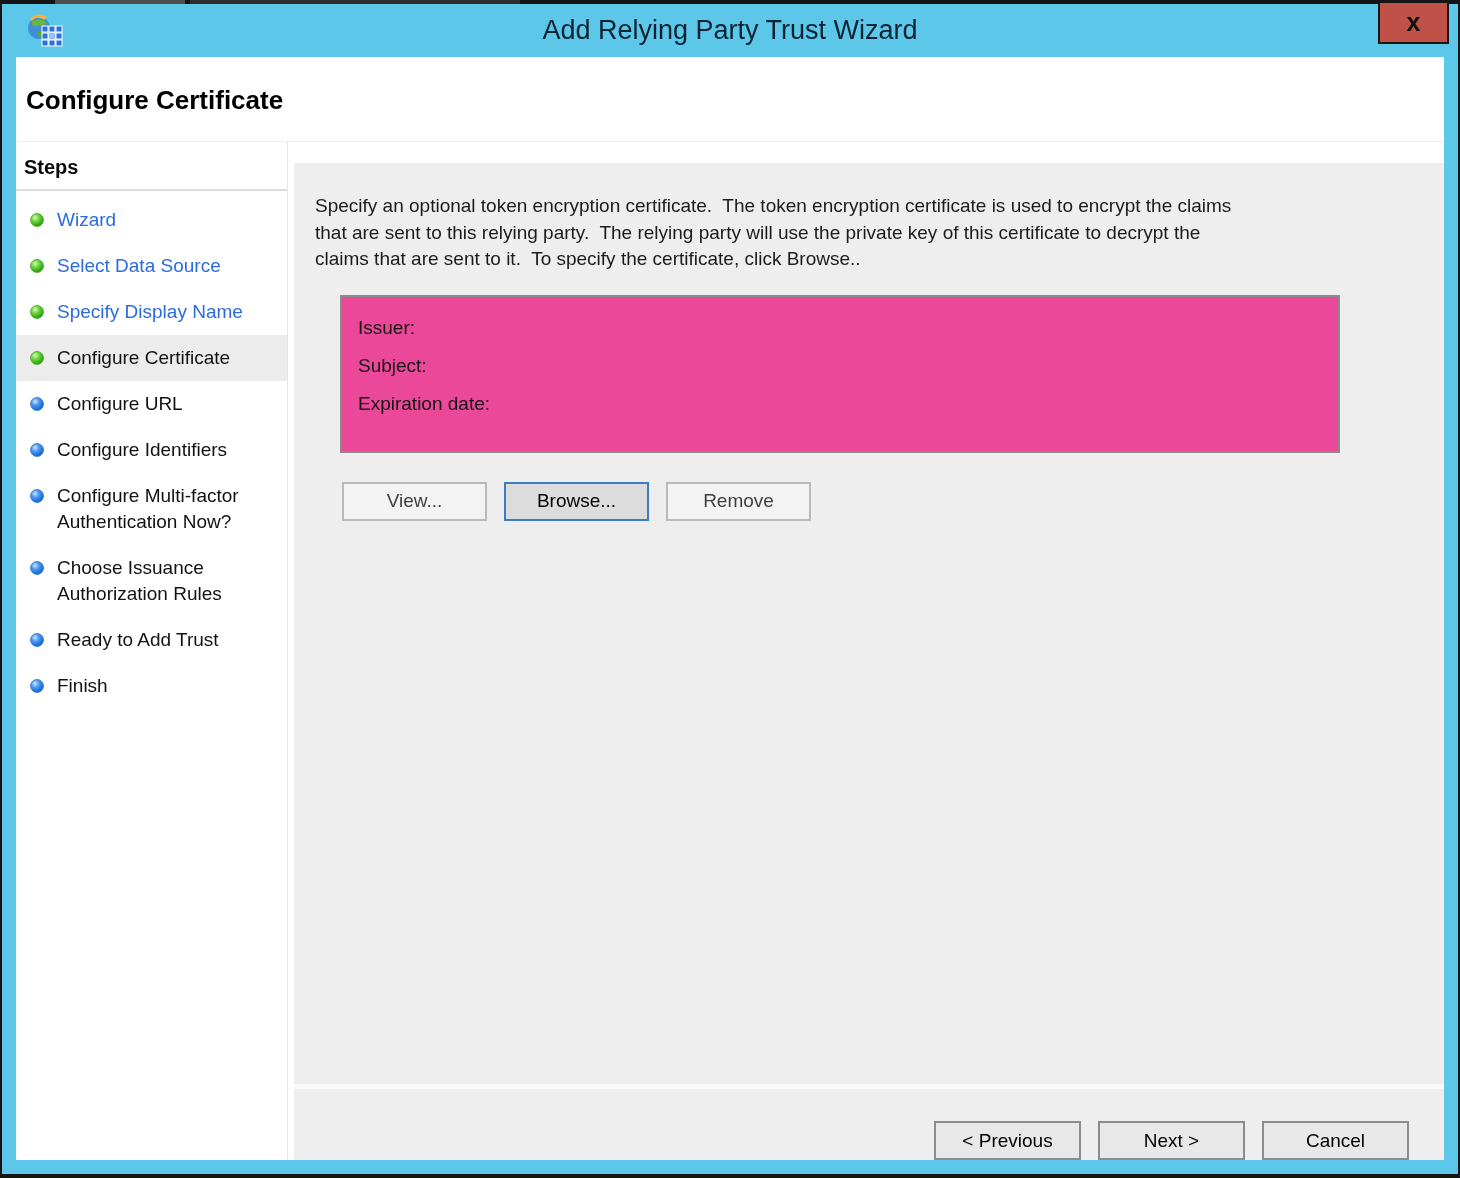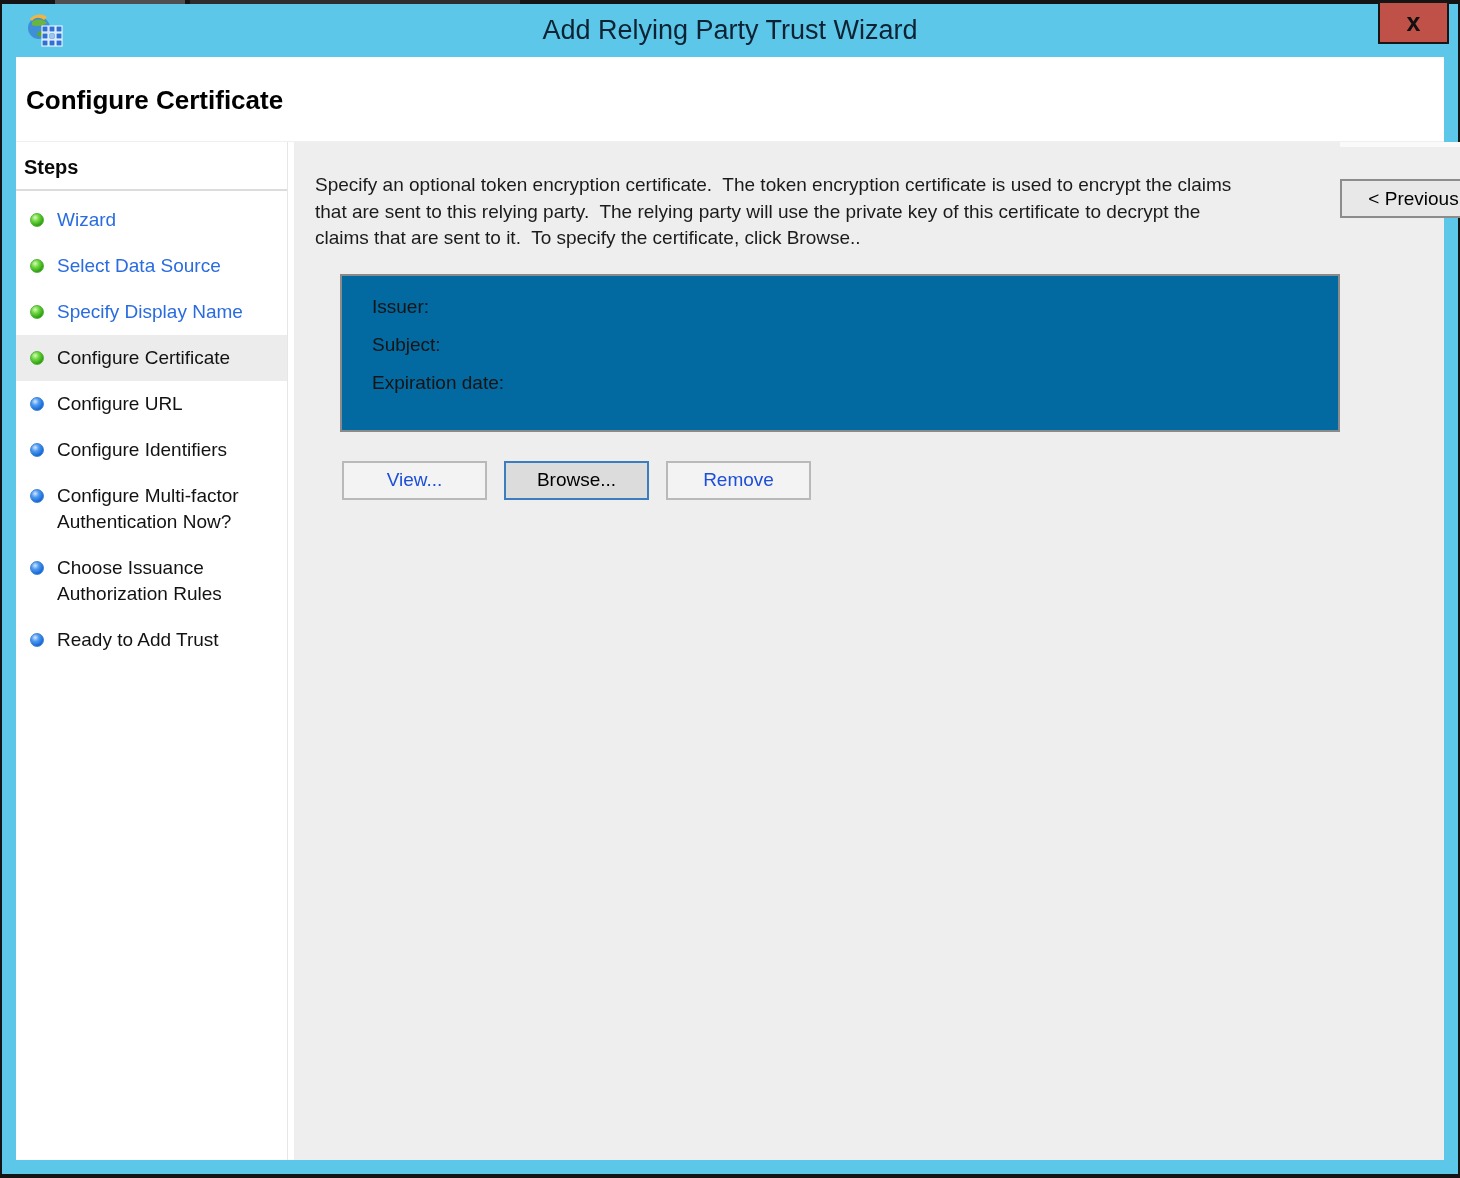--- a/index.html
+++ b/index.html
@@ -48,39 +48,39 @@
   .steps-list { list-style:none; margin:6px 0 0 0; padding:0; }
   .step { display:flex; align-items:flex-start; gap:13px; padding:10px 8px 10px 14px; font-size:19px; line-height:26px; color:#121212; }
   .step .bullet { width:14px; height:14px; border-radius:50%; margin-top:6px; flex:none; }
   .bullet.green { background: radial-gradient(circle at 35% 30%, #d9f8c4 0%, #6fd93f 32%, #2ea012 72%, #1c7a08 100%); border:1px solid #54b237; }
   .bullet.blue  { background: radial-gradient(circle at 35% 30%, #d2e7ff 0%, #4f9bf0 32%, #1668d6 72%, #0c4fae 100%); border:1px solid #3c83d8; }
   .step.completed .step-label { color:#2a6ce0; }
   .step.current { background:#ececec; }
   .step-label { max-width:232px; }
 
   
-  .main-col { flex:1; background:#efeeee; border-left:6px solid #ffffff; display:flex; min-width:0; }
+  .main-col { flex:1; background:#efeeee; border-left:6px solid #ffffff; display:flex; flex-direction:column; min-width:0;margin-top:21px; }
   .main-content { flex:1; min-height:0; }
   .desc {
     margin:0; padding:30px 0 0 21px; width:960px; max-width:960px;
     font-size:19px; line-height:26.5px; color:#1b1b1b; white-space:pre-wrap;
   }
   .cert-box {
     margin:22px 0 0 46px; width:1000px; height:158px;
-    border:2px solid #8a8a8a; background:#0369a1; padding:12px 30px;
+    border:2px solid #8a8a8a; background:#ec4899; padding:12px 16px;
   }
   .cert-row { font-size:19px; line-height:38px; color:#151515; }
   .cert-value { margin-left:8px; }
 
   .cert-actions { margin:29px 0 0 48px; display:flex; gap:17px; }
   button.btn {
     width:145px; height:39px; font-family:inherit; font-size:19px; color:#000;
     background:#e8e8e8; border:2px solid #8c8c8c; padding:0; cursor:default;
   }
-  .cert-btn.disabled { background:#f3f3f3; border-color:#b9b9b9; color:#1d4ed8; }
+  .cert-btn.disabled { background:#f3f3f3; border-color:#b9b9b9; color:#404040; }
   .cert-btn.focused { background:#dcdcdc; border-color:#3a7ebf; color:#000; }
 
   
   .footer {
     flex:none; height:76px; border-top:5px solid #fafafa;
     display:flex; justify-content:flex-end; align-items:flex-end;
     gap:17px; padding-right:35px; background:#efeeee;
   }
   .footer button.btn { width:147px; }
 </style>
@@ -158,20 +158,24 @@
                 <span class="step-label">Configure Multi-factor Authentication Now?</span>
               </li>
               <li class="step upcoming">
                 <span class="bullet blue"></span>
                 <span class="step-label">Choose Issuance Authorization Rules</span>
               </li>
               <li class="step upcoming">
                 <span class="bullet blue"></span>
                 <span class="step-label">Ready to Add Trust</span>
               </li>
+              <li class="step upcoming">
+                <span class="bullet blue"></span>
+                <span class="step-label">Finish</span>
+              </li>
             </ul>
         </div>
 
         <div class="main-col">
           <div class="main-content">
             <p class="desc">Specify an optional token encryption certificate.  The token encryption certificate is used to encrypt the claims that are sent to this relying party.  The relying party will use the private key of this certificate to decrypt the claims that are sent to it.  To specify the certificate, click Browse..</p>
             <div class="cert-box" id="cert-box">
                 <div class="cert-row"><span>Issuer:</span><span class="cert-value"></span></div>
                 <div class="cert-row"><span>Subject:</span><span class="cert-value"></span></div>
                 <div class="cert-row"><span>Expiration date:</span><span class="cert-value"></span></div>

